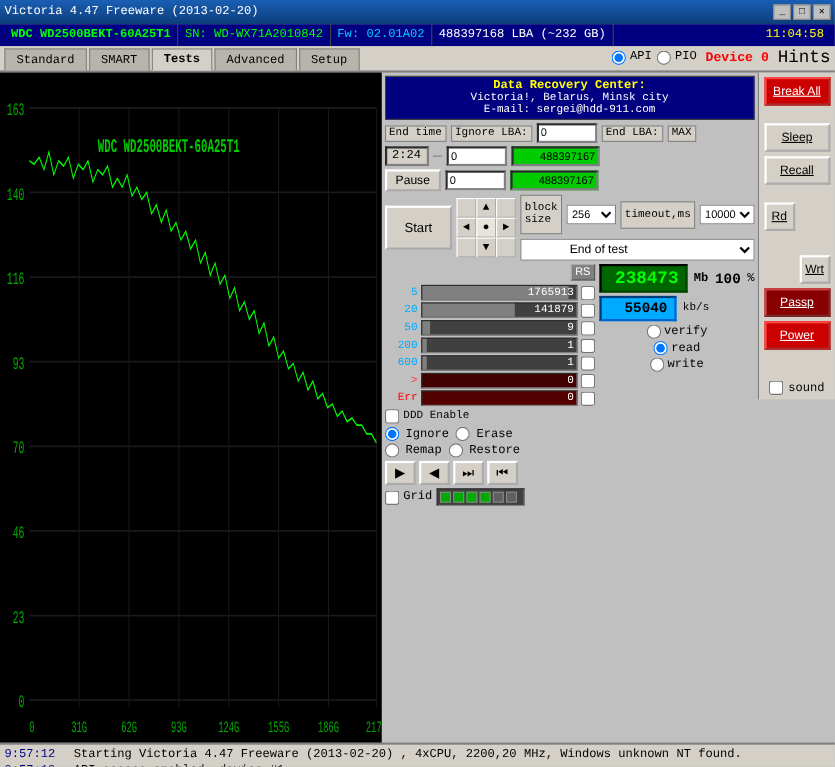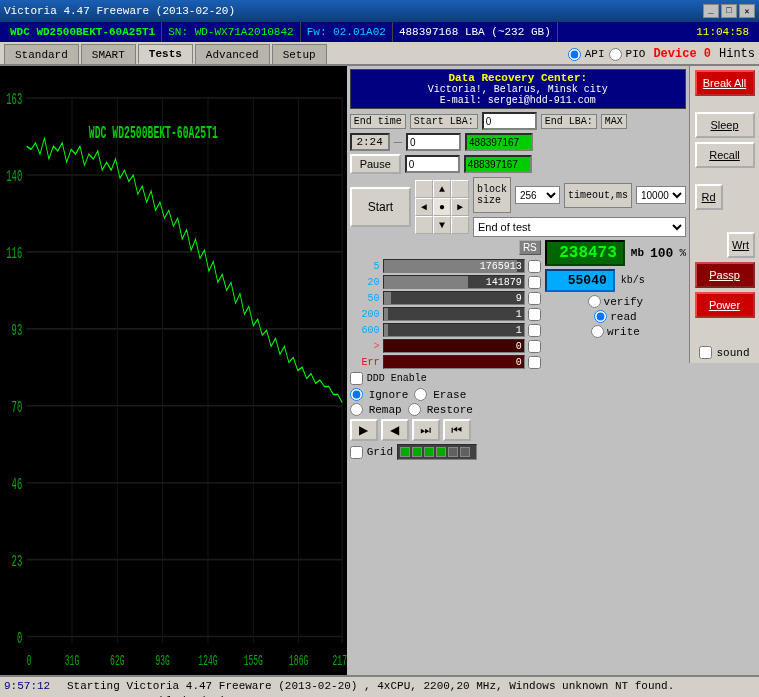--- a/index.html
+++ b/index.html
@@ -92,21 +92,21 @@
     .tab-right {
       margin-left: auto;
       display: flex;
       align-items: center;
       gap: 8px;
       padding-bottom: 3px;
     }
     .radio-group { display: flex; align-items: center; gap: 4px; }
     .radio-lbl { font-size: 11px; }
     .device-lbl { color: red; font-weight: bold; font-size: 12px; }
-    .hints-lbl { font-size: 12px; }
+    .hints-lbl { font-size: 16px; }
     #graph-canvas {
       width: 390px;
       height: 100%;
     }
 
     
     #info-banner {
       background: #000080;
       color: #ffffff;
       text-align: center;
@@ -135,25 +135,25 @@
       height: 18px;
       border: 2px inset #808080;
       background: white;
       font-size: 10px;
       text-align: left;
       padding: 0 2px;
     }
     .lba-input-green {
       background: #00cc00;
       color: black;
-      width: 68px;
+      width: 80px;
       height: 18px;
       border: 2px inset #808080;
       font-size: 10px;
-      text-align: left;
+      text-align: right;
       padding: 0 2px;
     }
 
     
     .ctrl-row {
       display: flex;
       align-items: center;
       gap: 4px;
     }
     .time-display {
@@ -226,20 +226,21 @@
       display: flex;
       align-items: center;
       gap: 4px;
     }
     select.eot-select {
       flex: 1;
       height: 20px;
       font-size: 11px;
       background: white;
       border: 1px solid #808080;
+      padding-left: 40px;
     }
     .speed-row {
       display: flex;
       align-items: center;
       gap: 3px;
       font-size: 10px;
     }
     .speed-num {
       color: #00aaff;
       width: 30px;
@@ -575,21 +576,21 @@
     <div class="center-top">
 
       <div id="info-banner">
         <div class="title-line">Data Recovery Center:</div>
         <div class="sub-line">Victoria!, Belarus, Minsk city</div>
         <div class="sub-line">E-mail: sergei@hdd-911.com</div>
       </div>
 
       <div class="lba-row">
         <span class="lba-label">End time</span>
-        <span class="lba-label">Start LBA:</span>
+        <span class="lba-label">Ignore LBA:</span>
         <input type="text" class="lba-input" value="0" style="">
         <span class="lba-label">End LBA:</span>
         <span class="lba-label">MAX</span>
       </div>
 
       <div class="lba-row">
         <div class="time-display">2:24</div>
         <span style="color:#808080; font-size:14px;">—</span>
         <input type="text" class="lba-input" value="0" style="">
         <input type="text" class="lba-input-green" value="488397167" style="">

